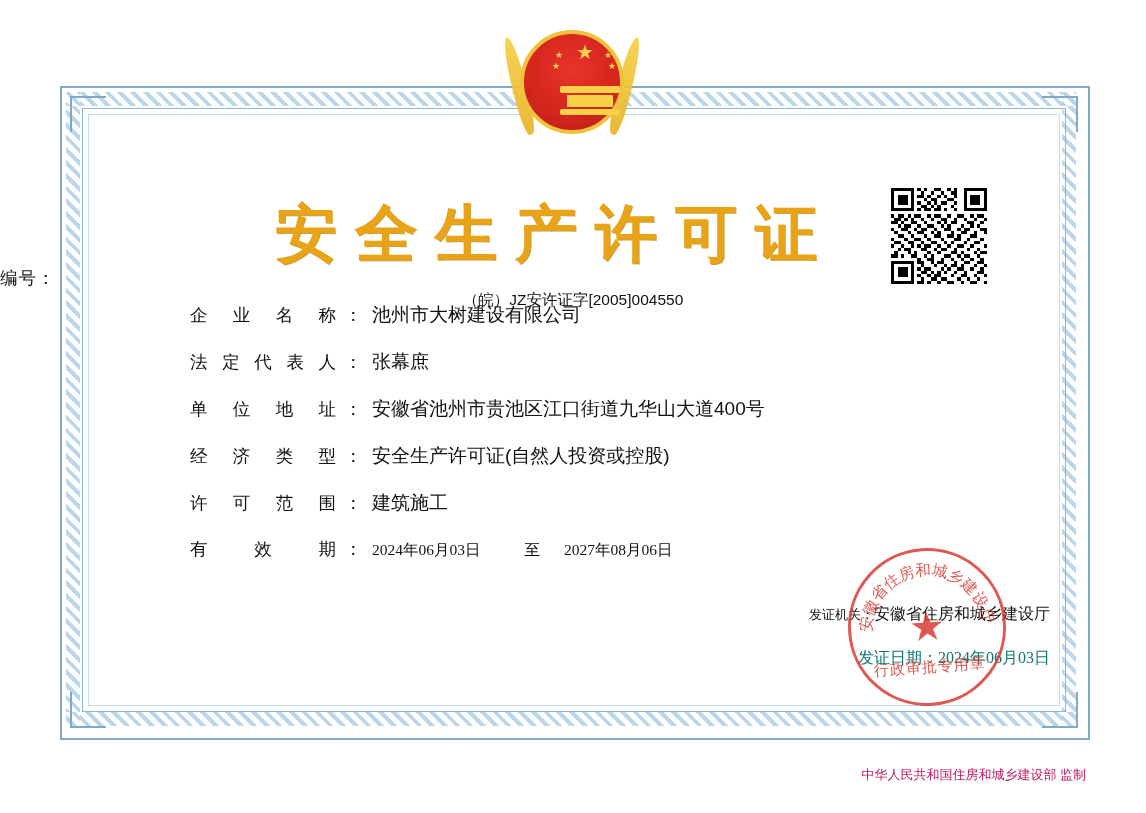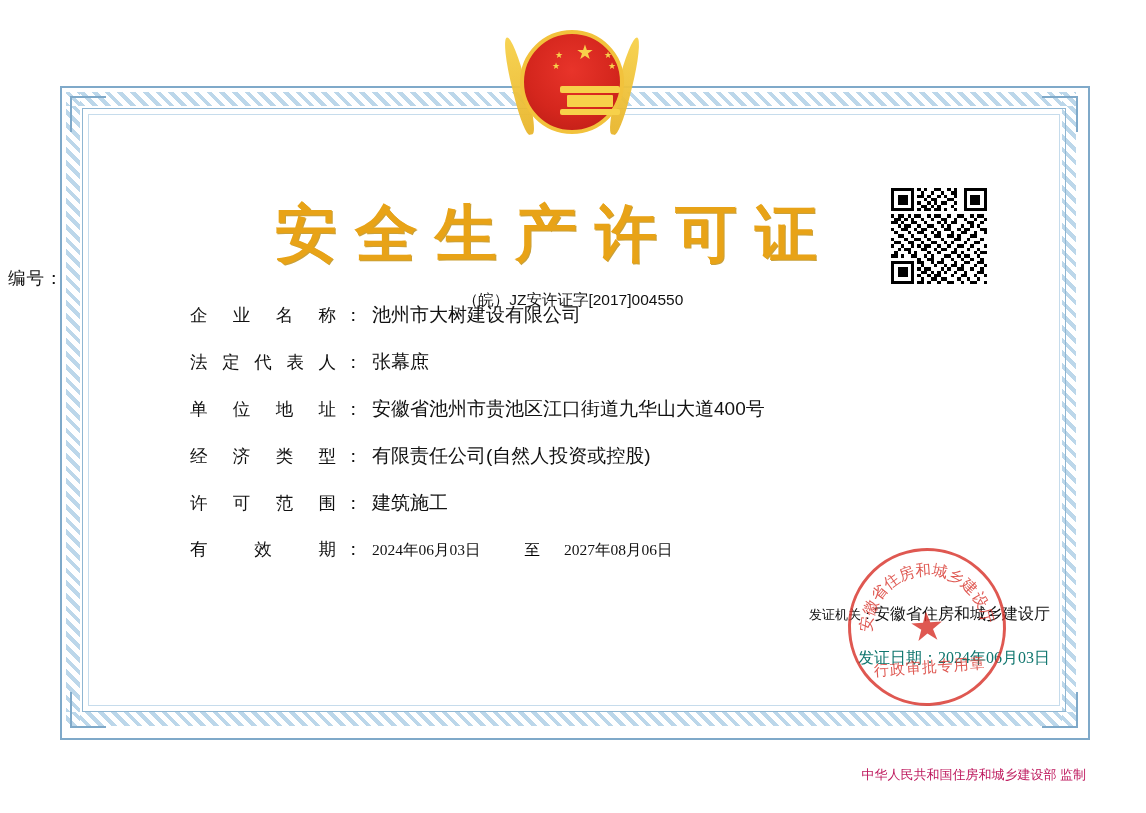--- a/index.html
+++ b/index.html
@@ -110,21 +110,21 @@
     color:#e8a317;
     background:linear-gradient(180deg,#f6c council 0%, #e59a0c 100%);
     -webkit-background-clip:text;
     text-shadow:1px 1px 0 #caa13a;
     font-family:"DejaVu Sans", sans-serif;
   }
   .subno {
     position:absolute; left:0; top:266px; width:1146px; text-align:center;
     font-size:15.5px; color:#111;
   }
-  .subno .lbl { letter-spacing:1px;padding-left:8px; }
+  .subno .lbl { letter-spacing:1px; }
 
   .qr {
     position:absolute; left:891px; top:188px; width:96px; height:96px;
   }
 
   .fields {
     position:absolute; left:190px; top:302px; width:760px;
   }
   .row {
     display:flex; align-items:baseline;
@@ -213,21 +213,21 @@
       </div>
     </div>
   </div>
 
 
   <div class="title">
     <span>安全生产许可证</span>
   </div>
 
   <div class="subno">
-    <span class="lbl">编号：</span><span>（皖）JZ安许证字[2017]004550</span>
+    <span class="lbl">编号：</span><span>（皖）JZ安许证字[2005]004550</span>
   </div>
 
   <div class="qr">
     <svg width="96" height="96" viewBox="0 0 29 29" shape-rendering="crispEdges">
       <rect width="29" height="29" fill="#ffffff"></rect>
       <g fill="#000000">
         <rect x="0" y="0" width="7" height="1"></rect>
           <rect x="0" y="6" width="7" height="1"></rect>
         <rect x="0" y="0" width="1" height="7"></rect>
           <rect x="6" y="0" width="1" height="7"></rect>
@@ -491,21 +491,21 @@
     <div class="row">
       <div class="lbl">
         <span class="lbl-txt">
           <span>经</span>
           <span>济</span>
           <span>类</span>
           <span>型</span>
         </span>
           <span class="colon">：</span>
       </div>
-      <div class="val">有限责任公司(自然人投资或控股)</div>
+      <div class="val">安全生产许可证(自然人投资或控股)</div>
     </div>
 
     <div class="row">
       <div class="lbl">
         <span class="lbl-txt">
           <span>许</span>
           <span>可</span>
           <span>范</span>
           <span>围</span>
         </span>

